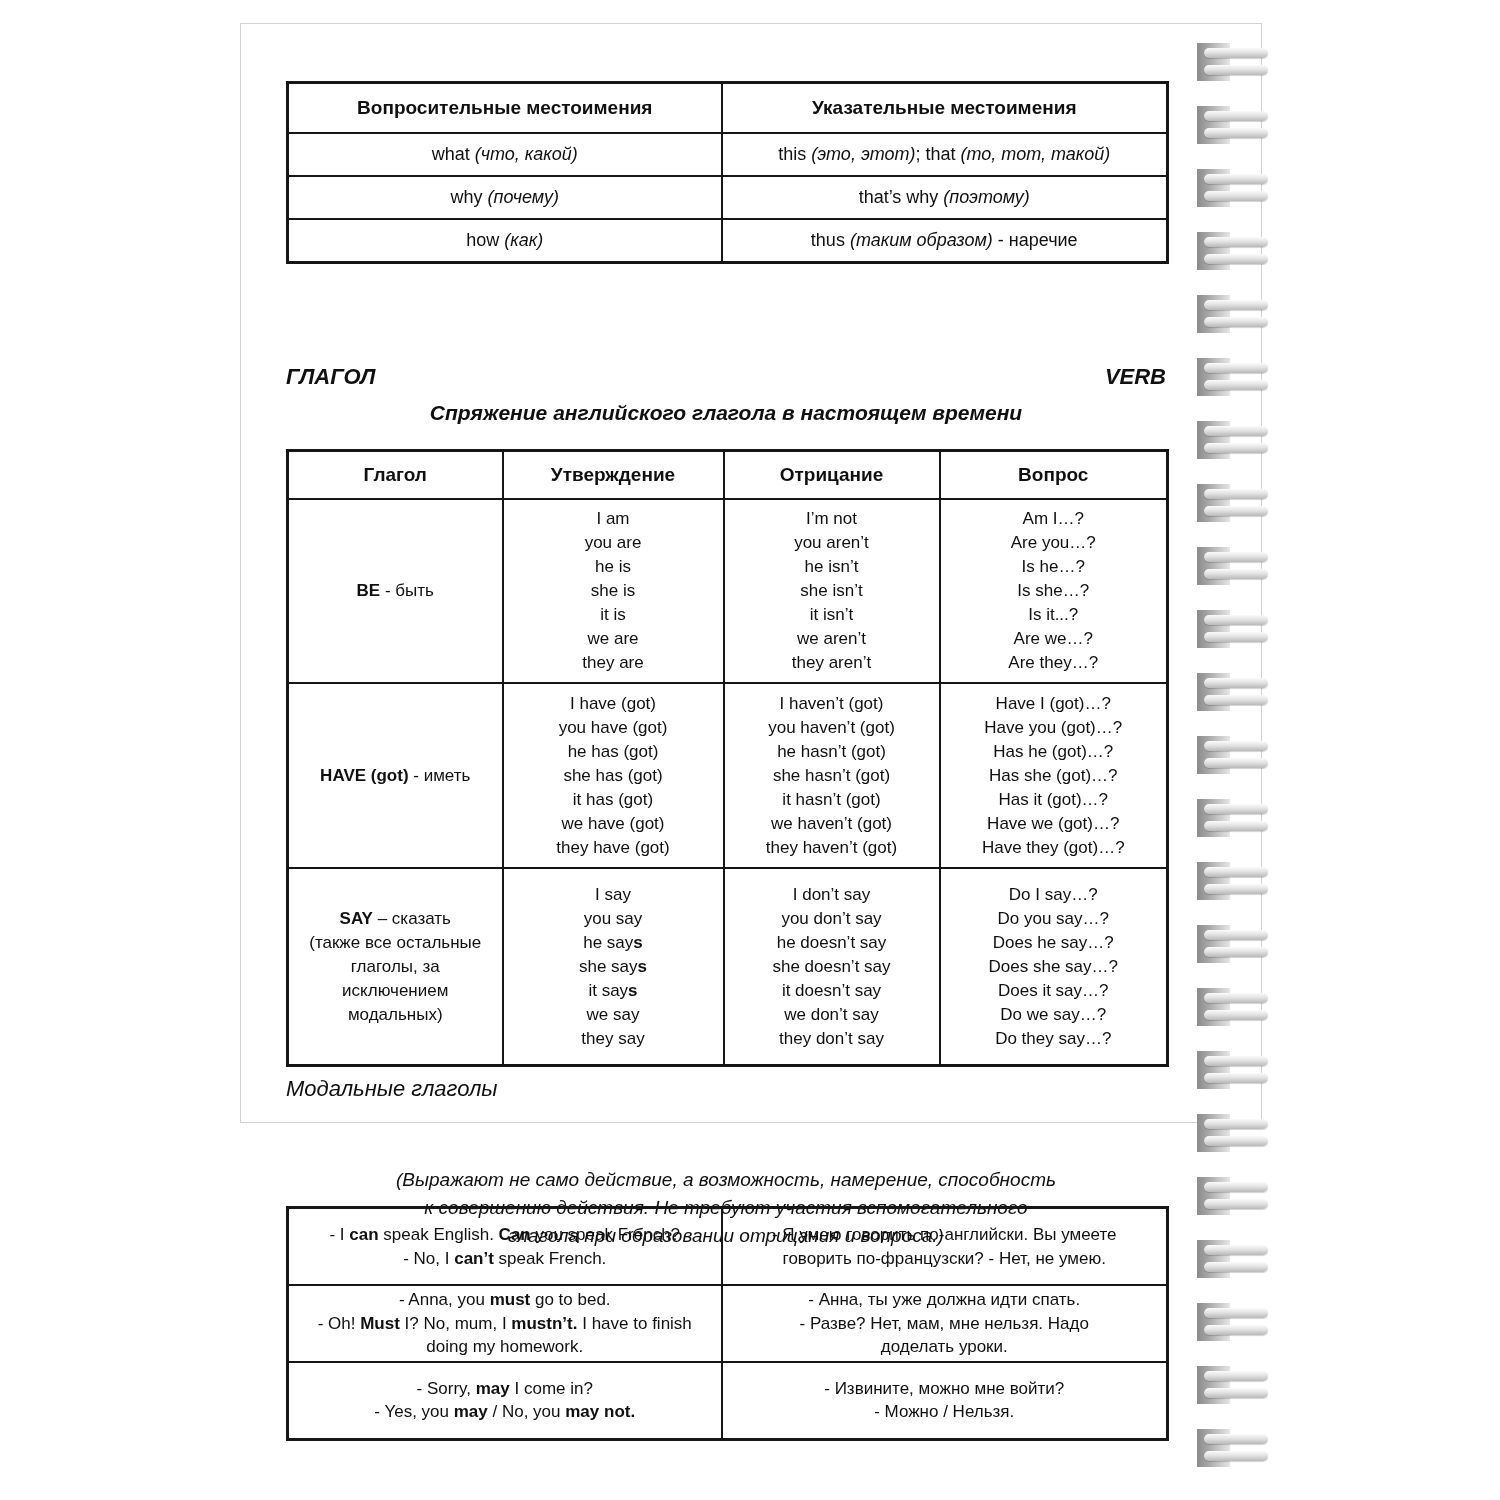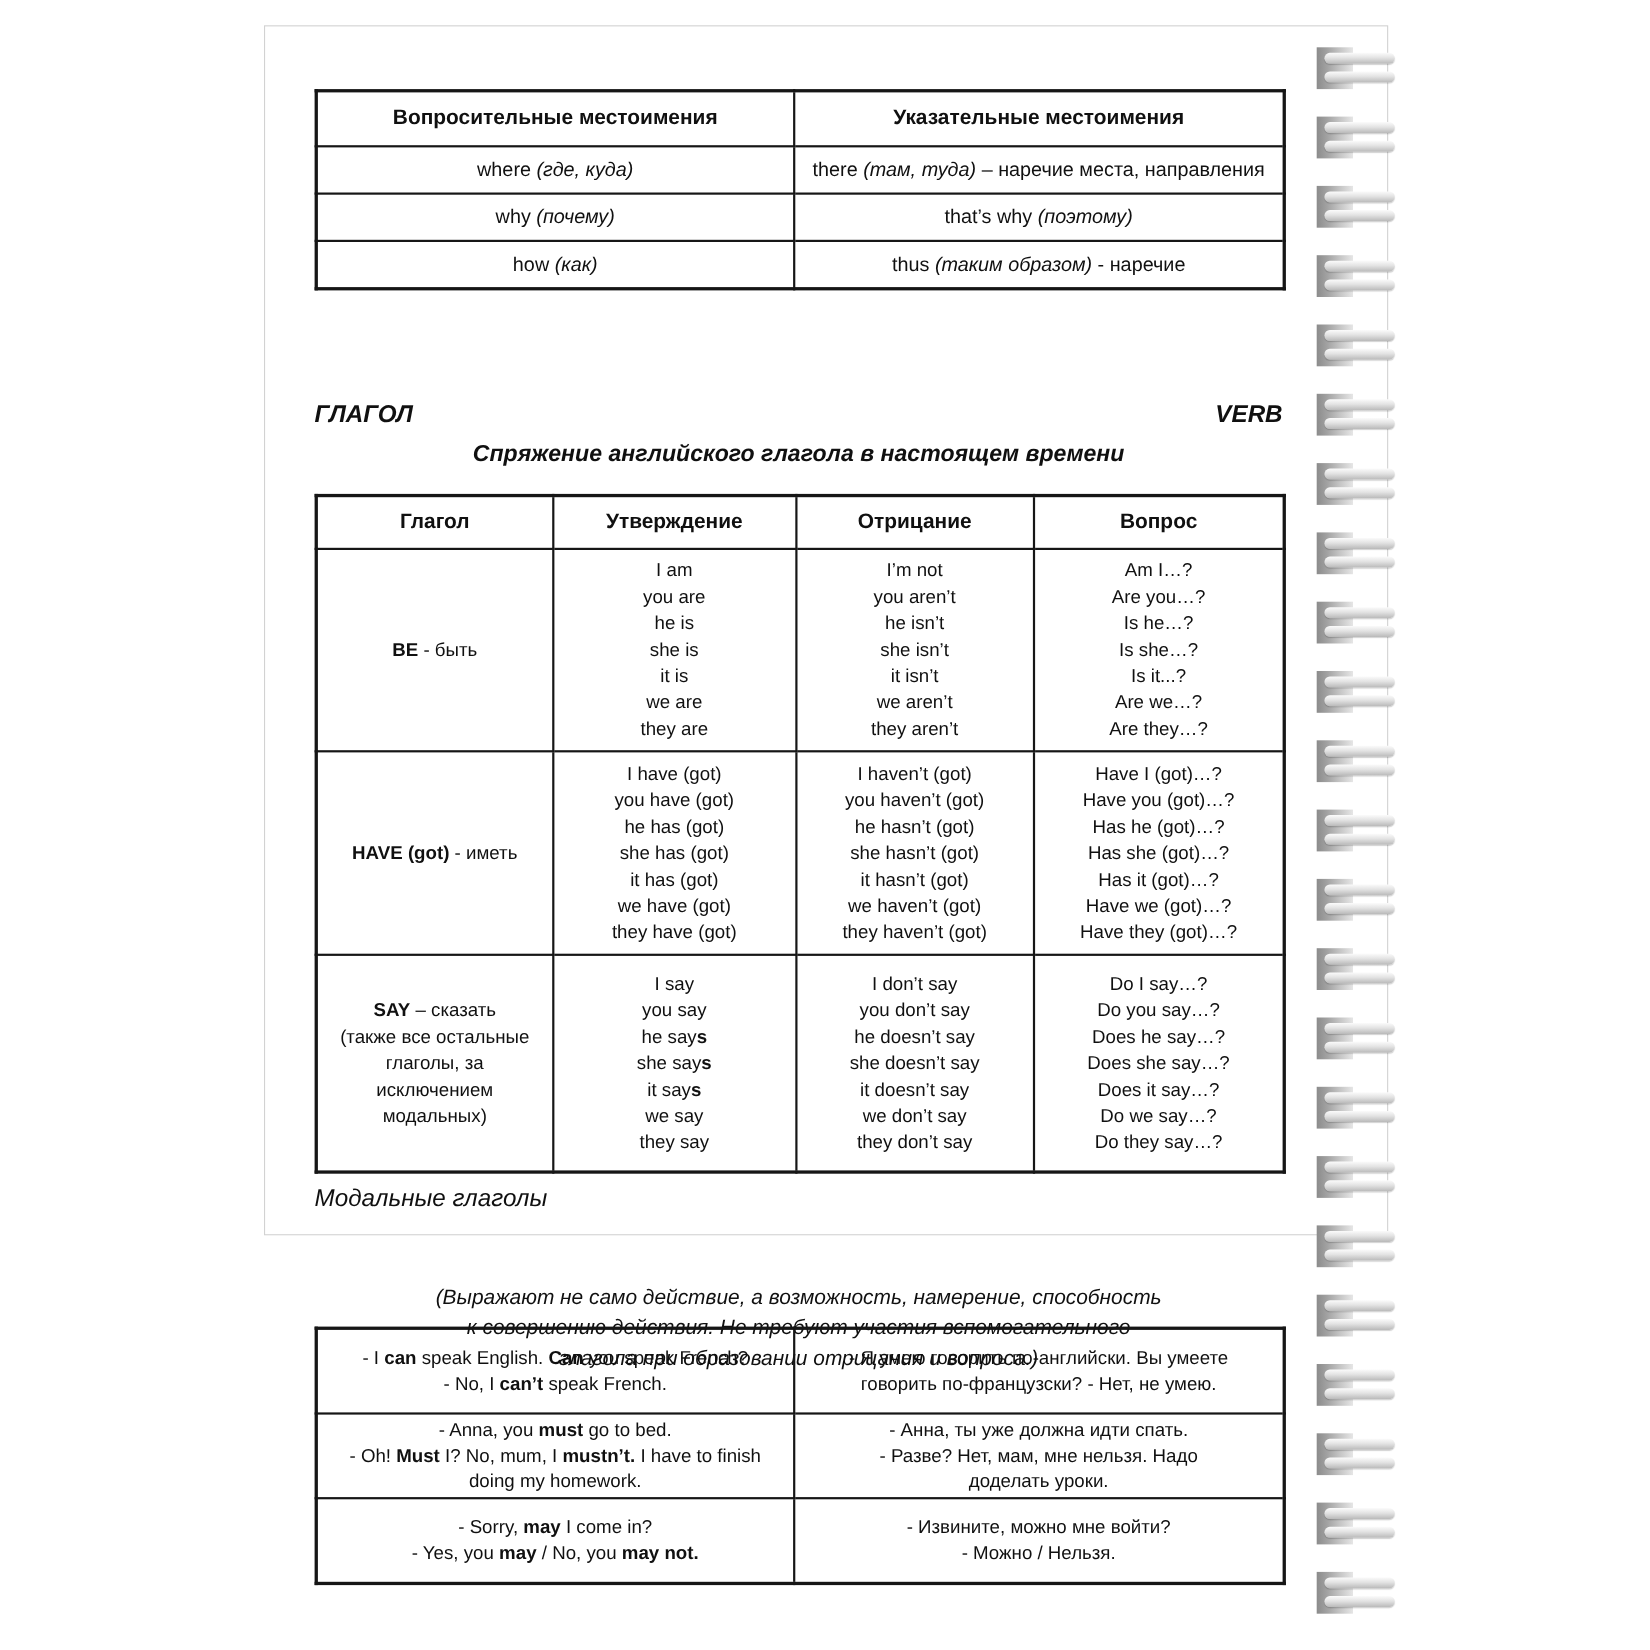--- a/index.html
+++ b/index.html
@@ -80,22 +80,22 @@
     <colgroup>
         <col style="width:434px">
         <col style="width:446px">
       </colgroup>
     <tbody>
         <tr>
       <th>Вопросительные местоимения</th>
       <th>Указательные местоимения</th>
     </tr>
     <tr>
-      <td>where <i>(где, куда)</i></td>
-      <td>there <i>(там, туда)</i> – наречие места, направления</td>
+      <td>what <i>(что, какой)</i></td>
+      <td>this <i>(это, этот)</i>; that <i>(то, тот, такой)</i></td>
     </tr>
     <tr>
       <td>why <i>(почему)</i></td>
       <td>that’s why <i>(поэтому)</i></td>
     </tr>
     <tr>
       <td>how <i>(как)</i></td>
       <td>thus <i>(таким образом)</i> - наречие</td>
     </tr>
   </tbody>

